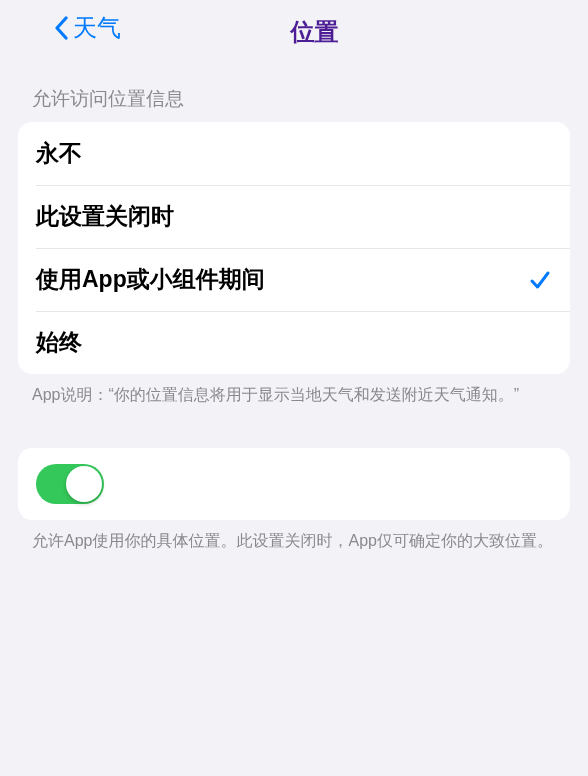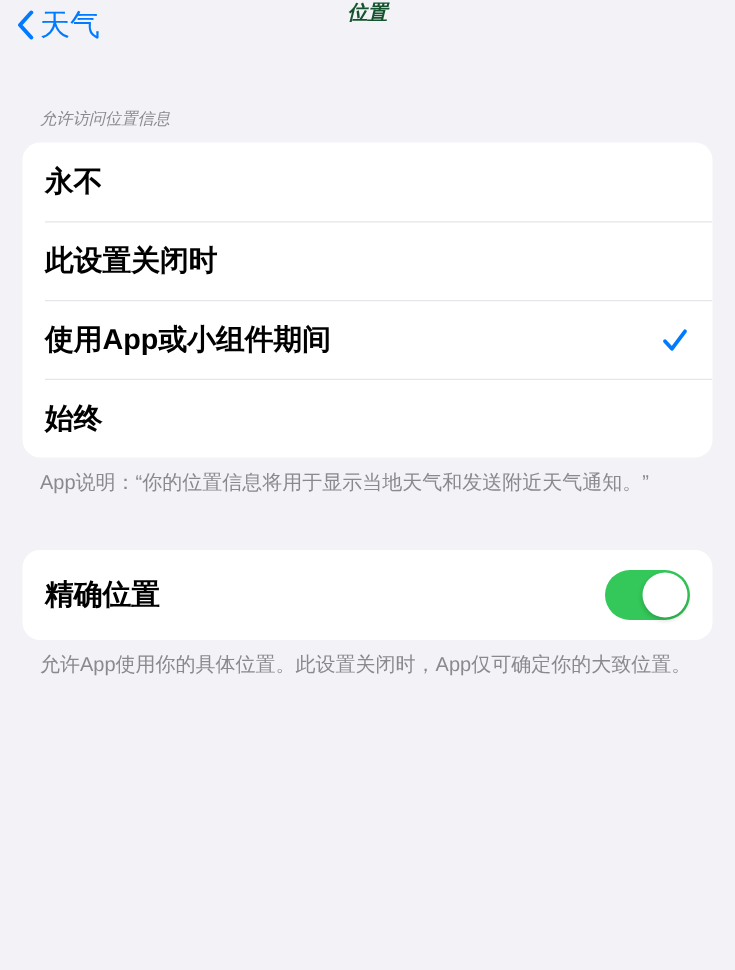--- a/index.html
+++ b/index.html
@@ -11,23 +11,24 @@
     body {
       width: 588px;
       height: 776px;
       background: #f2f2f7;
       font-family: -apple-system, "SF Pro Text", "Helvetica Neue", Arial, sans-serif;
       overflow: hidden;
     }
     .nav-bar {
       height: 48px;
       display: flex;
-      align-items: flex-start;
+      align-items: flex-end;
       position: relative;
       padding: 0 8px;
+      margin-left: 41px;
     }
     .back-button {
       display: flex;
       align-items: center;
       gap: 2px;
       cursor: pointer;
       padding: 4px;
     }
     .back-chevron {
       width: 18px;
@@ -38,30 +39,28 @@
     }
     .back-label {
       color: #007aff;
       font-size: 24px;
       font-weight: 400;
     }
     .nav-title {
       position: absolute;
       left: 50%;
       transform: translateX(-50%);
-      font-size: 16px;
+      font-size: 24px;
       font-weight: 600;
-      color: #14532d;
-      font-style: italic;
+      color: #4c1d95;
     }
     .section-header {
       padding: 38px 32px 10px 32px;
-      font-size: 13px;
+      font-size: 19px;
       color: #8a8a8e;
-      font-style: italic;
     }
     .section-footer {
       padding: 10px 32px 0 32px;
       font-size: 16px;
       color: #8a8a8e;
       line-height: 1.35;
     }
     .list-group {
       margin: 0 18px;
       background: #ffffff;
@@ -156,20 +155,19 @@
     <span class="row-label">始终</span>
   </div>
 </div>
 
 <div class="section-footer">App说明：“你的位置信息将用于显示当地天气和发送附近天气通知。”</div>
 
 <div class="spacer"></div>
 
 <div class="list-group">
   <div class="list-row">
-    <span class="row-label">精确位置</span>
     <div class="toggle">
       <div class="toggle-knob"></div>
     </div>
   </div>
 </div>
 
 <div class="section-footer">允许App使用你的具体位置。此设置关闭时，App仅可确定你的大致位置。</div>
 
 </body></html>

